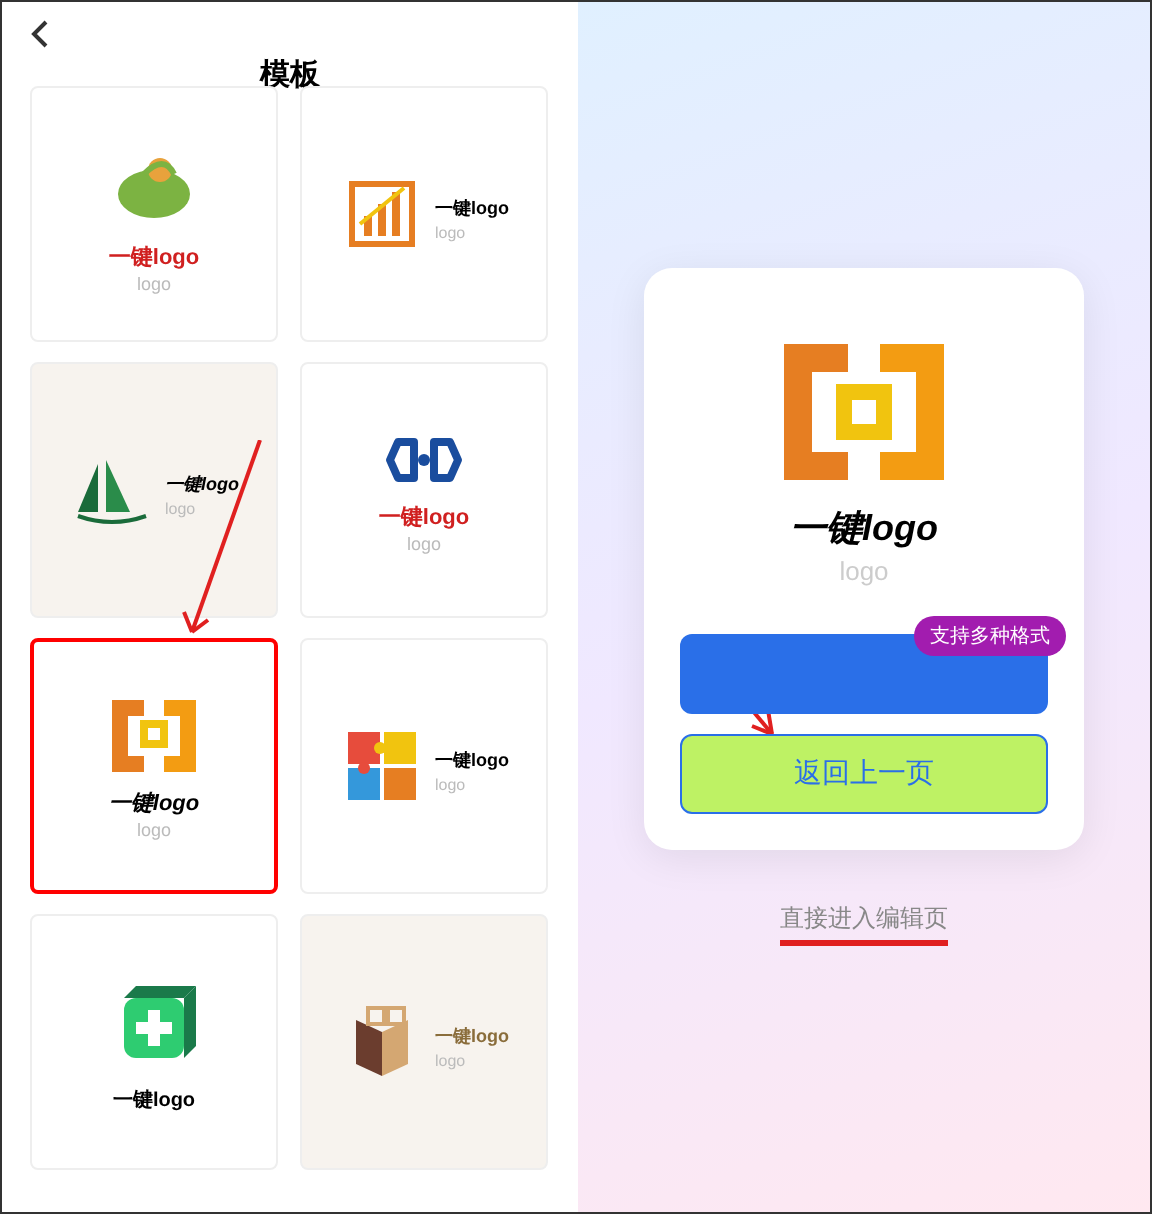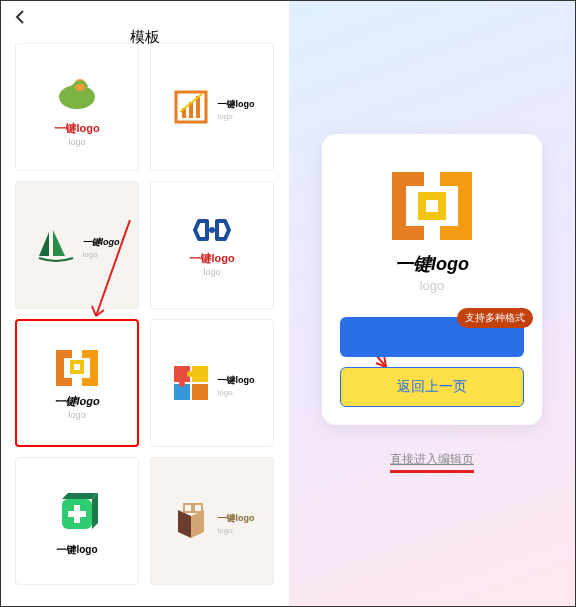--- a/index.html
+++ b/index.html
@@ -1,43 +1,43 @@
 <!DOCTYPE html>
 <html><head>
   <meta charset="utf-8">
   <style>
     * { margin: 0; padding: 0; box-sizing: border-box; }
     body { font-family: -apple-system, "PingFang SC", "Microsoft YaHei", sans-serif; width: 576px; height: 607px; overflow: hidden; background: #fff; border: 1px solid #333; display: flex; }
     
     .left-panel { width: 289px; height: 100%; background: #fff; display: flex; flex-direction: column; }
     .header { display: flex; align-items: center; padding: 8px 12px; position: relative; height: 36px; }
     .back-icon { position: absolute; left: 14px; cursor: pointer; font-size: 18px; }
-    .header-title { flex: 1; text-align: center; font-size: 15px; font-weight: 400; margin-top: 36px; }
+    .header-title { flex: 1; text-align: center; font-size: 15px; font-weight: 700; margin-top: 36px; }
     
     .grid { display: grid; grid-template-columns: 1fr 1fr; gap: 10px; padding: 6px 14px; overflow: hidden; }
     .card { width: 124px; height: 128px; background: #fff; border: 1px solid #eee; border-radius: 4px; display: flex; flex-direction: column; align-items: center; justify-content: center; cursor: pointer; position: relative; }
     .card.beige { background: #f7f3ee; }
     .card.selected { border: 2px solid #f00; }
     .card .logo-text { font-size: 11px; font-weight: bold; margin-top: 4px; }
     .card .sublogo { font-size: 9px; color: #bbb; margin-top: 1px; }
     
     .right-panel { width: 287px; height: 100%; background: linear-gradient(160deg, #e0f0ff 0%, #f0e8ff 50%, #ffe8f0 100%); display: flex; align-items: center; justify-content: center; }
     
     .preview-card { width: 220px; background: #fff; border-radius: 14px; padding: 18px; box-shadow: 0 4px 20px rgba(0,0,0,0.08); position: relative; }
     .preview-logo { display: flex; flex-direction: column; align-items: center; justify-content: center; height: 155px; }
     .preview-title { font-size: 18px; font-weight: bold; font-style: italic; margin-top: 6px; }
     .preview-sub { font-size: 13px; color: #ccc; margin-top: 2px; }
     
     .btn { width: 100%; height: 40px; border-radius: 6px; display: flex; align-items: center; justify-content: center; font-size: 14px; margin-top: 10px; cursor: pointer; border: none; position: relative; }
     .btn-primary { background: #2a6fe8; color: #fff; }
     .btn-primary .highlight { border: 2px solid #f00; padding: 4px 10px; }
-    .badge { position: absolute; right: -9px; top: -9px; background: #c2410c; color: #fff; font-size: 10px; padding: 3px 8px; border-radius: 10px; }
-    .btn-secondary { background: #fde047; border: 1px solid #2a6fe8; color: #2a6fe8; }
+    .badge { position: absolute; right: -9px; top: -9px; background: #a21caf; color: #fff; font-size: 10px; padding: 3px 8px; border-radius: 10px; }
+    .btn-secondary { background: #bef264; border: 1px solid #2a6fe8; color: #2a6fe8; }
     
-    .edit-link { text-align: center; margin-top: 12px; font-size: 12px; color: #888; cursor: pointer; text-decoration: underline; border-bottom: 3px solid #e02020; padding-bottom: 2px; display: inline-block; }
+    .edit-link { text-align: center; margin-top: 12px; font-size: 12px; color: #888; cursor: pointer; border-bottom: 3px solid #e02020; padding-bottom: 2px; display: inline-block; }
     .edit-link-wrap { text-align: center; margin-top: 14px; }
     
     .arrow { position: absolute; pointer-events: none; }
   </style>
 </head>
 <body>
 
 <div class="left-panel">
   <div class="header">
     <span class="back-icon">

